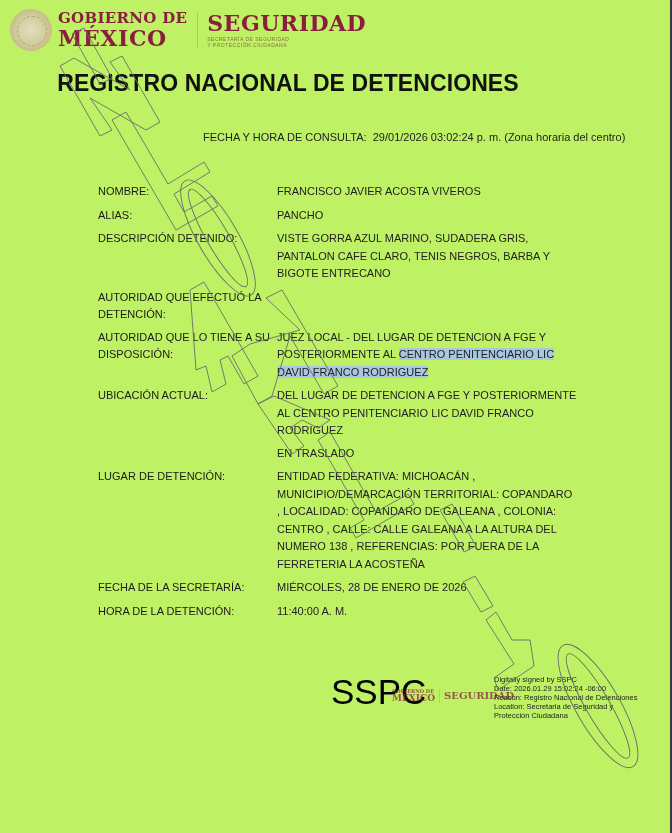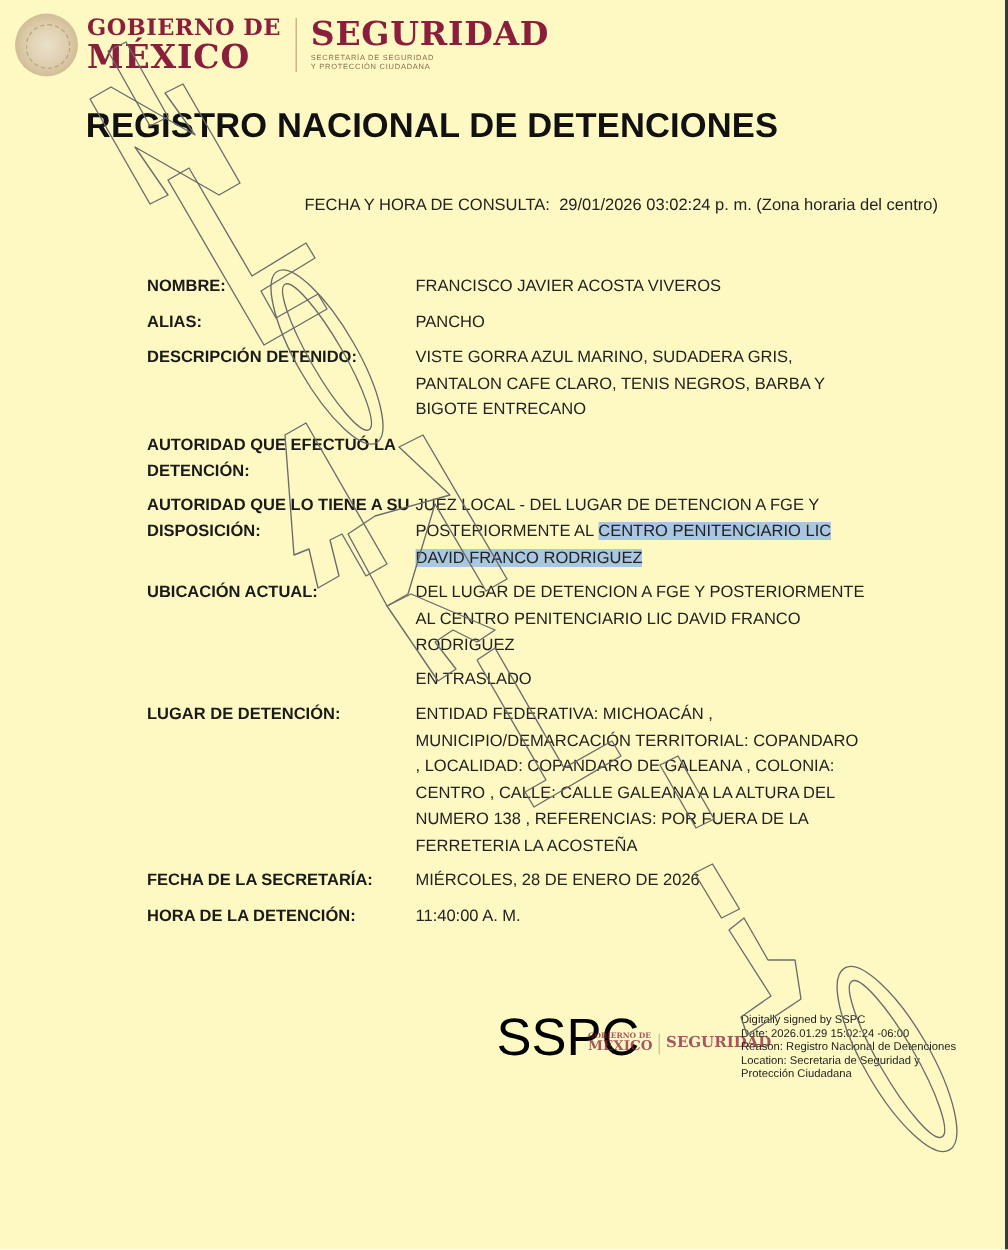--- a/index.html
+++ b/index.html
@@ -14,21 +14,21 @@
       overflow: hidden;
       font-family: "Liberation Sans", sans-serif;
       color: #111111;
     }
     .page {
       position: absolute;
       left: 0; top: 0;
       width: 670px;
       height: 833px;
       border-right: 2px solid #3a3a3a;
-      background: #fef9c3;
+      background: #bef264;
     }
     
     .logo {
       position: absolute;
       left: 10px;
       top: 8px;
       height: 44px;
       display: flex;
       align-items: center;
     }
@@ -120,21 +120,21 @@
       left: 98px;
       top: 183px;
       width: 480px;
     }
     .row {
       display: flex;
       margin-bottom: 6px;
     }
     .label {
       width: 179px;
-      font-weight: bold;
+      font-weight: normal;
       font-size: 11px;
       line-height: 17px;
       color: #1a1a1a;
     }
     .value {
       width: 300px;
       font-size: 11px;
       line-height: 17.5px;
       color: #222222;
     }

